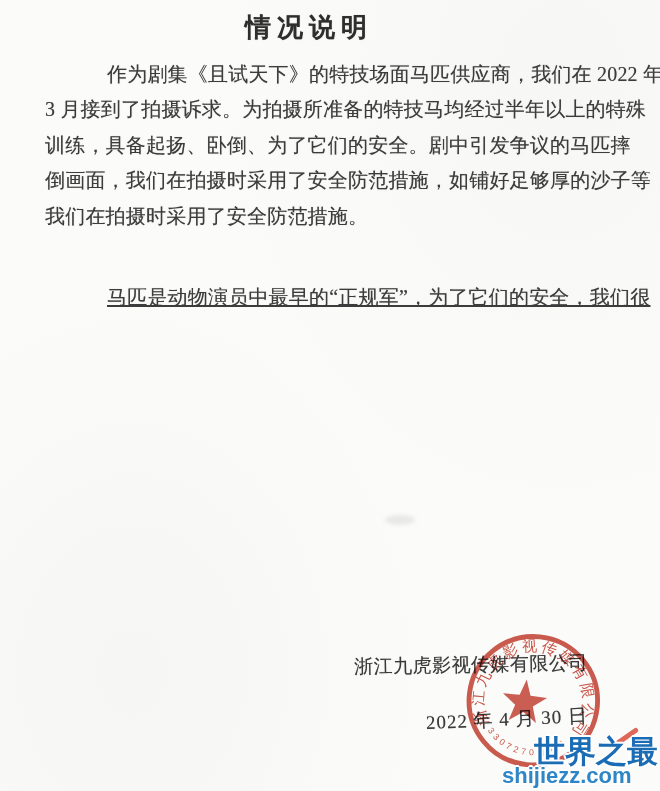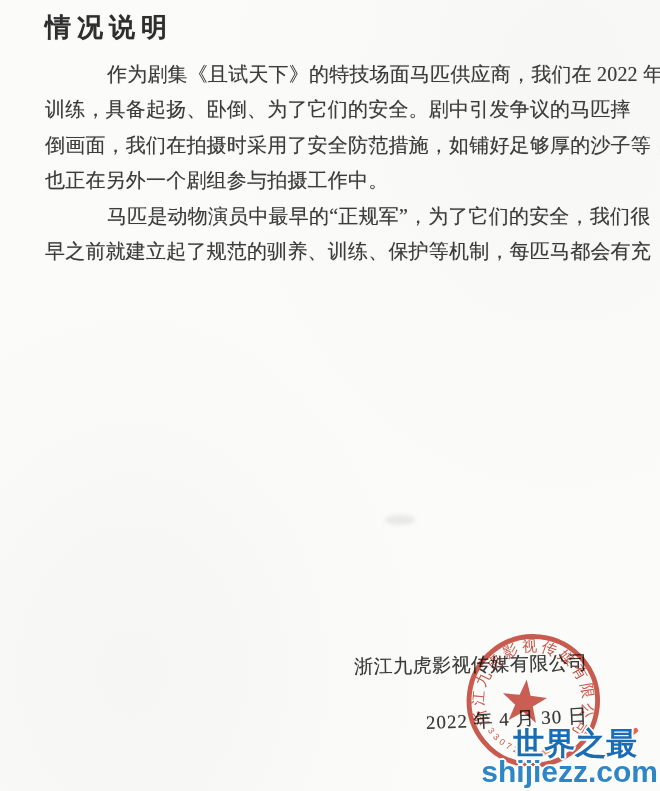--- a/index.html
+++ b/index.html
@@ -10,32 +10,32 @@
   }
   .page{
     position:relative;width:660px;height:791px;overflow:hidden;
     background:
       radial-gradient(ellipse at 20% 85%, rgba(180,180,175,.08), transparent 40%),
       radial-gradient(ellipse at 85% 10%, rgba(180,180,175,.06), transparent 45%),
       #fbfbf9;
   }
   .doc-title{
     position:absolute;top:10px;left:45px;width:528px;
-    text-align:left;
+    text-align:center;
     font-size:26px;font-weight:600;letter-spacing:6px;
     color:#2e2e2e;
     text-shadow:0 0 .7px rgba(50,50,50,.55);
   }
   .body-text{
     position:absolute;left:45px;top:57px;width:530px;
     font-size:20px;color:#3c3c3c;
     text-shadow:0 0 .7px rgba(60,60,60,.5);
   }
   .para{margin:0;}
-  .para + .para{}
+  .para + .para{margin-top:46px;text-decoration:underline;}
   .line{
     height:35.4px;line-height:35.4px;
     white-space:nowrap;letter-spacing:.2px;
   }
   .line.indent{text-indent:62px;}
   .signature{
     position:absolute;right:72px;top:650px;
     text-align:right;color:#3a3a3a;
     text-shadow:0 0 .7px rgba(60,60,60,.5);
   }
@@ -58,21 +58,21 @@
     font-family:"Liberation Sans","DejaVu Sans",sans-serif;
   }
   .wm-title{
     font-size:31px;font-weight:bold;letter-spacing:0px;
     color:#1a6cb4;
     text-shadow:-2px 0 0 #fff,2px 0 0 #fff,0 -2px 0 #fff,0 2px 0 #fff,
       -1px -1px 0 #fff,1px 1px 0 #fff,-1px 1px 0 #fff,1px -1px 0 #fff;
     margin-left:32px;
   }
   .wm-site{
-    margin-top:-2px;font-size:30px;font-weight:bold;
+    margin-top:-2px;font-size:22px;font-weight:bold;
     color:#2f86c7;
     text-shadow:-2px 0 0 #fff,2px 0 0 #fff,0 -2px 0 #fff,0 2px 0 #fff,
       -1px -1px 0 #fff,1px 1px 0 #fff,-1px 1px 0 #fff,1px -1px 0 #fff;
   }
   .wm-doodle{
     position:absolute;width:26px;height:5px;border-radius:3px;
     background:#e8703a;opacity:.8;
   }
   .wm-doodle.d1{right:20px;bottom:52px;transform:rotate(-35deg);background:#d8432f;}
   .wm-doodle.d2{right:96px;bottom:40px;transform:rotate(-30deg);}
@@ -84,27 +84,27 @@
 </head>
 <body>
 
 <div class="page">
 
   <div class="doc-title">情况说明</div>
 
   <div class="body-text">
     <div class="para">
       <div class="line indent">作为剧集《且试天下》的特技场面马匹供应商，我们在 2022 年</div>
+      <div class="line">3 月接到了拍摄诉求。为拍摄所准备的特技马均经过半年以上的特殊</div>
       <div class="line">训练，具备起扬、卧倒、为了它们的安全。剧中引发争议的马匹摔</div>
       <div class="line">倒画面，我们在拍摄时采用了安全防范措施，如铺好足够厚的沙子等，</div>
-      <div class="line">也正在另外一个剧组参与拍摄工作中。</div>
+      <div class="line">我们在拍摄时采用了安全防范措施。</div>
     </div>
     <div class="para">
       <div class="line indent">马匹是动物演员中最早的“正规军”，为了它们的安全，我们很</div>
-      <div class="line">早之前就建立起了规范的驯养、训练、保护等机制，每匹马都会有充</div>
     </div>
   </div>
 
   <div class="smudge"></div>
 
   <div class="signature">
     <div class="sig-company">浙江九虎影视传媒有限公司</div>
     <div class="sig-date">2022 年 4 月 30 日</div>
   </div>
 

